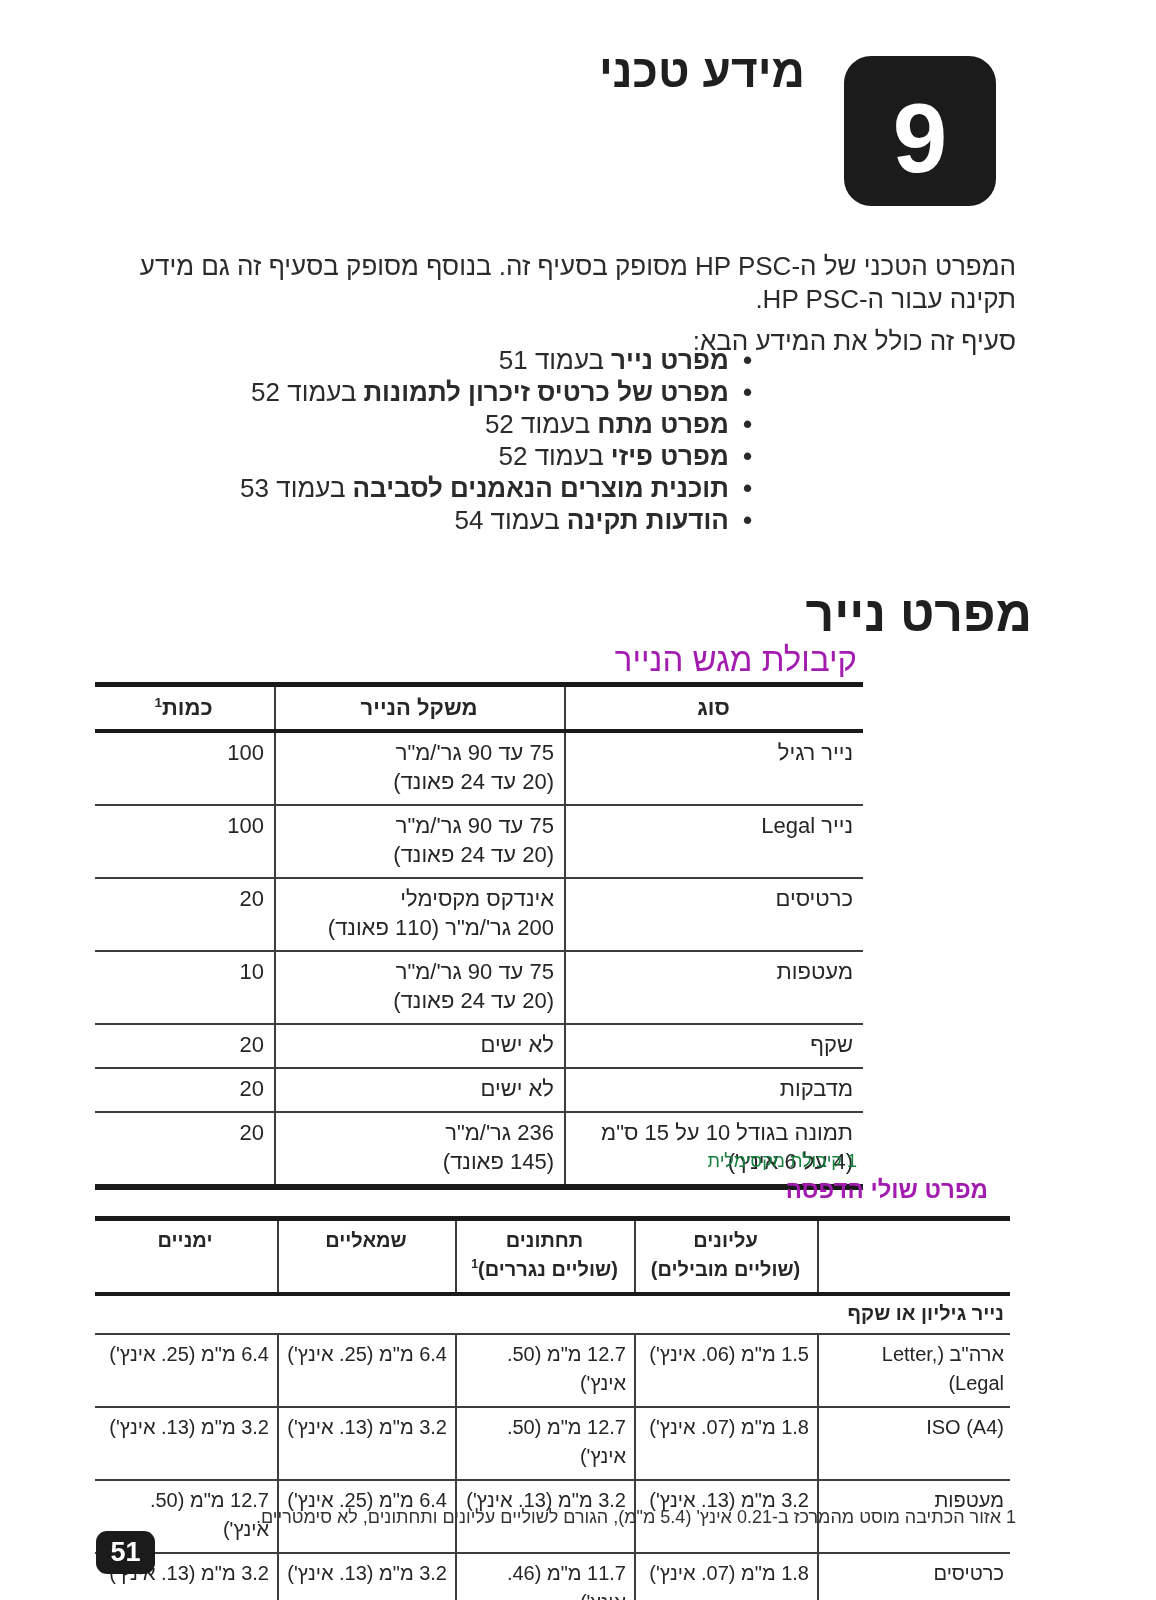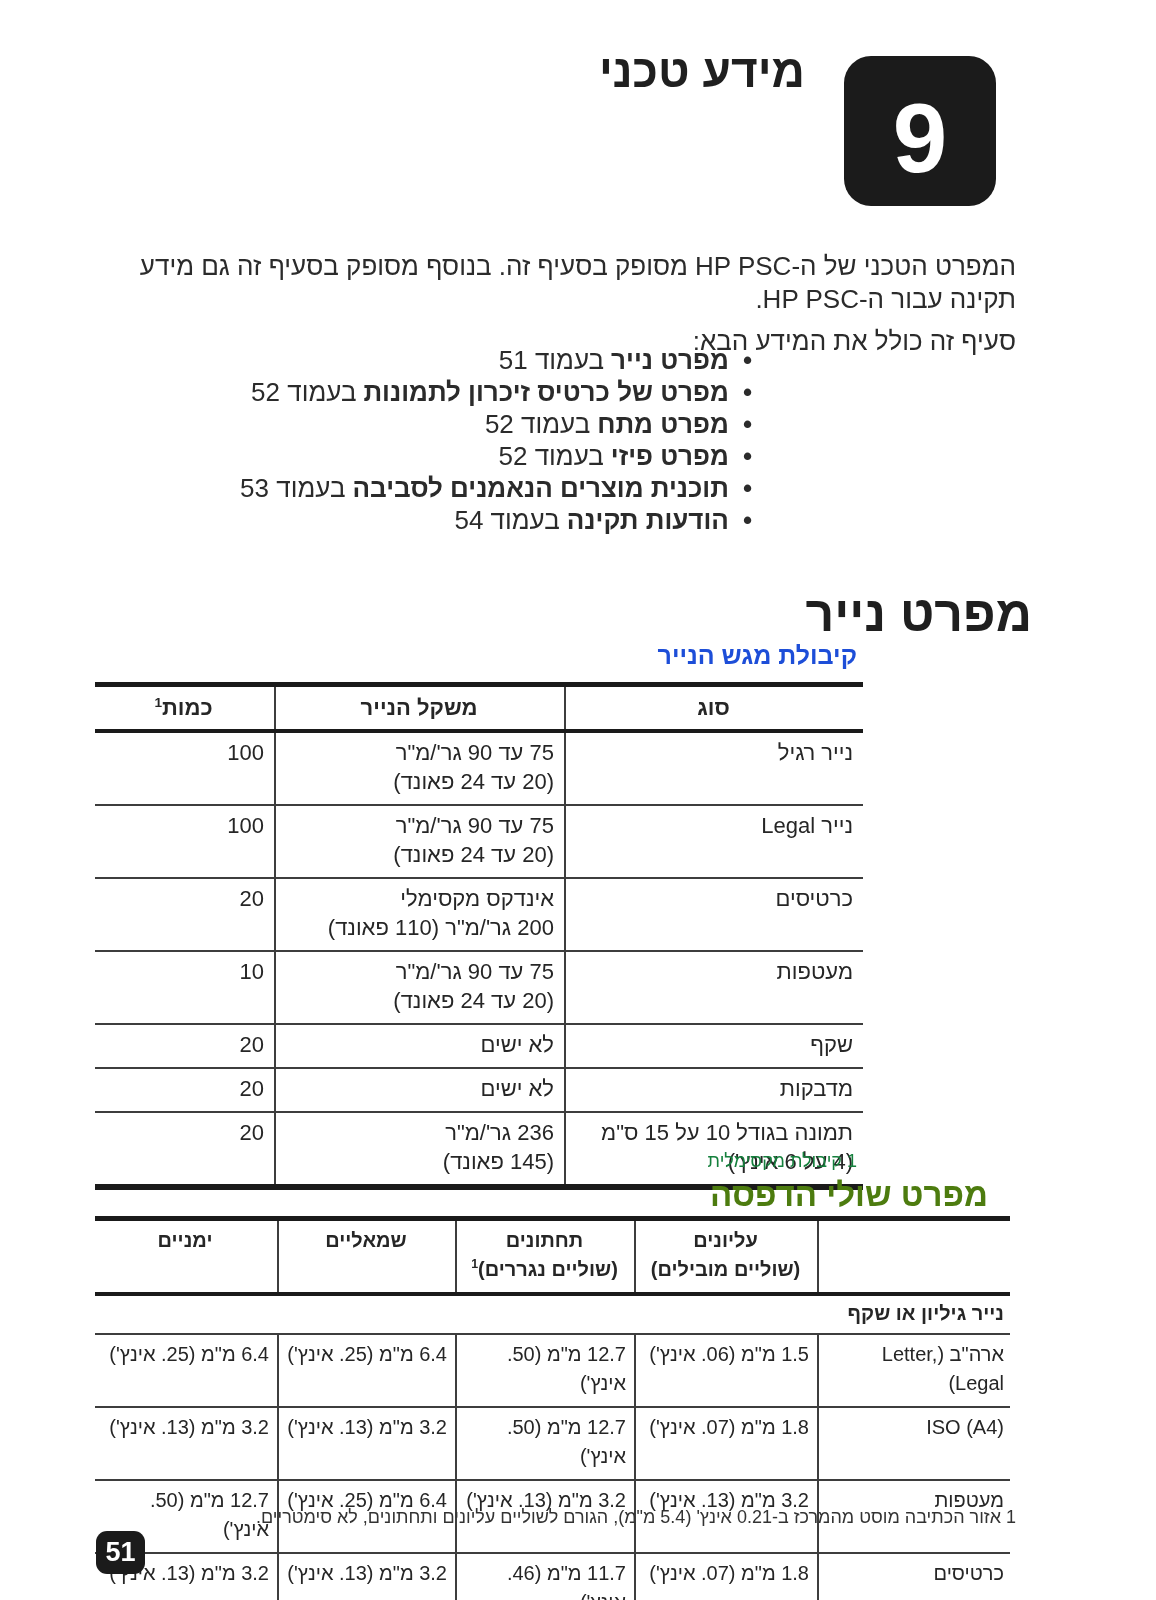--- a/index.html
+++ b/index.html
@@ -39,25 +39,25 @@
   .bullets li { line-height:32px; white-space:nowrap;margin-left:19px; }
   .b-dot { font-weight:bold; margin-left:14px; }
   .b-label { font-weight:bold; margin-left:7px; }
   
   .h-paper {
     position:absolute; right:124px; top:585px;
     font-size:50px; font-weight:bold; color:#1f1f1f; white-space:nowrap;
   }
   .sub-tray {
     position:absolute; right:299px; top:641px;
-    font-size:25px; font-weight:bold; color:#1d4ed8; white-space:nowrap;
+    font-size:33px; font-weight:normal; color:#a21caf; white-space:nowrap;
   }
   .h-margins {
     position:absolute; right:168px; top:1176px;
-    font-size:33px; font-weight:bold; color:#4d7c0f; white-space:nowrap;
+    font-size:24px; font-weight:bold; color:#a21caf; white-space:nowrap;
   }
   
   table { border-collapse:collapse; table-layout:fixed; direction:rtl; color:#262626; }
   .tbl1 {
     position:absolute; left:95px; top:682px; width:768px;
     border-top:5px solid #1a1a1a; border-bottom:6px solid #1a1a1a;
     font-size:22px;
   }
   .tbl2 {
     position:absolute; left:95px; top:1216px; width:915px;
@@ -87,21 +87,21 @@
   .fn1 {
     position:absolute; right:299px; top:1151px;
     font-size:18px; color:#15803d; white-space:nowrap;margin-left:22px;
   }
   .fn2 {
     position:absolute; right:140px; top:1507px;
     font-size:18px; color:#333; white-space:nowrap;margin-left:8px;
   }
   
   .badge {
-    position:absolute; left:96px; top:1531px; width:49px; height:43px;
+    position:absolute; left:96px; top:1531px; width:59px; height:43px;
     background:#1b1b1b; border-radius:11px;
     display:flex; align-items:center; justify-content:center;
   }
   .badge span { color:#fff; font-size:27px; font-weight:bold; }
 </style>
 </head>
 <body>
 
 <div class="page">
 

